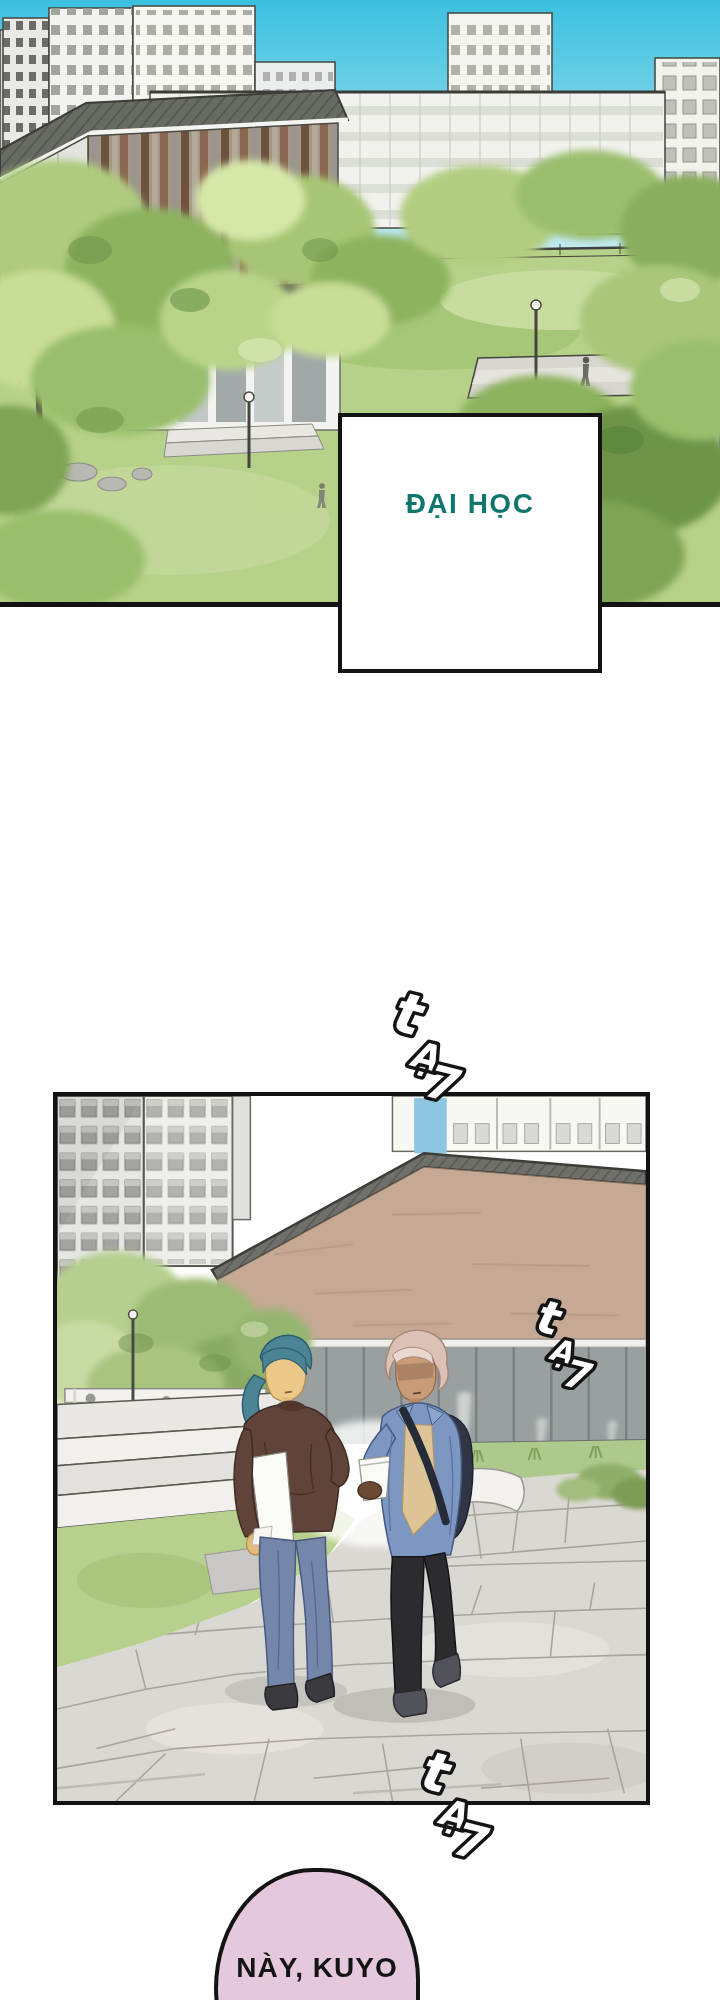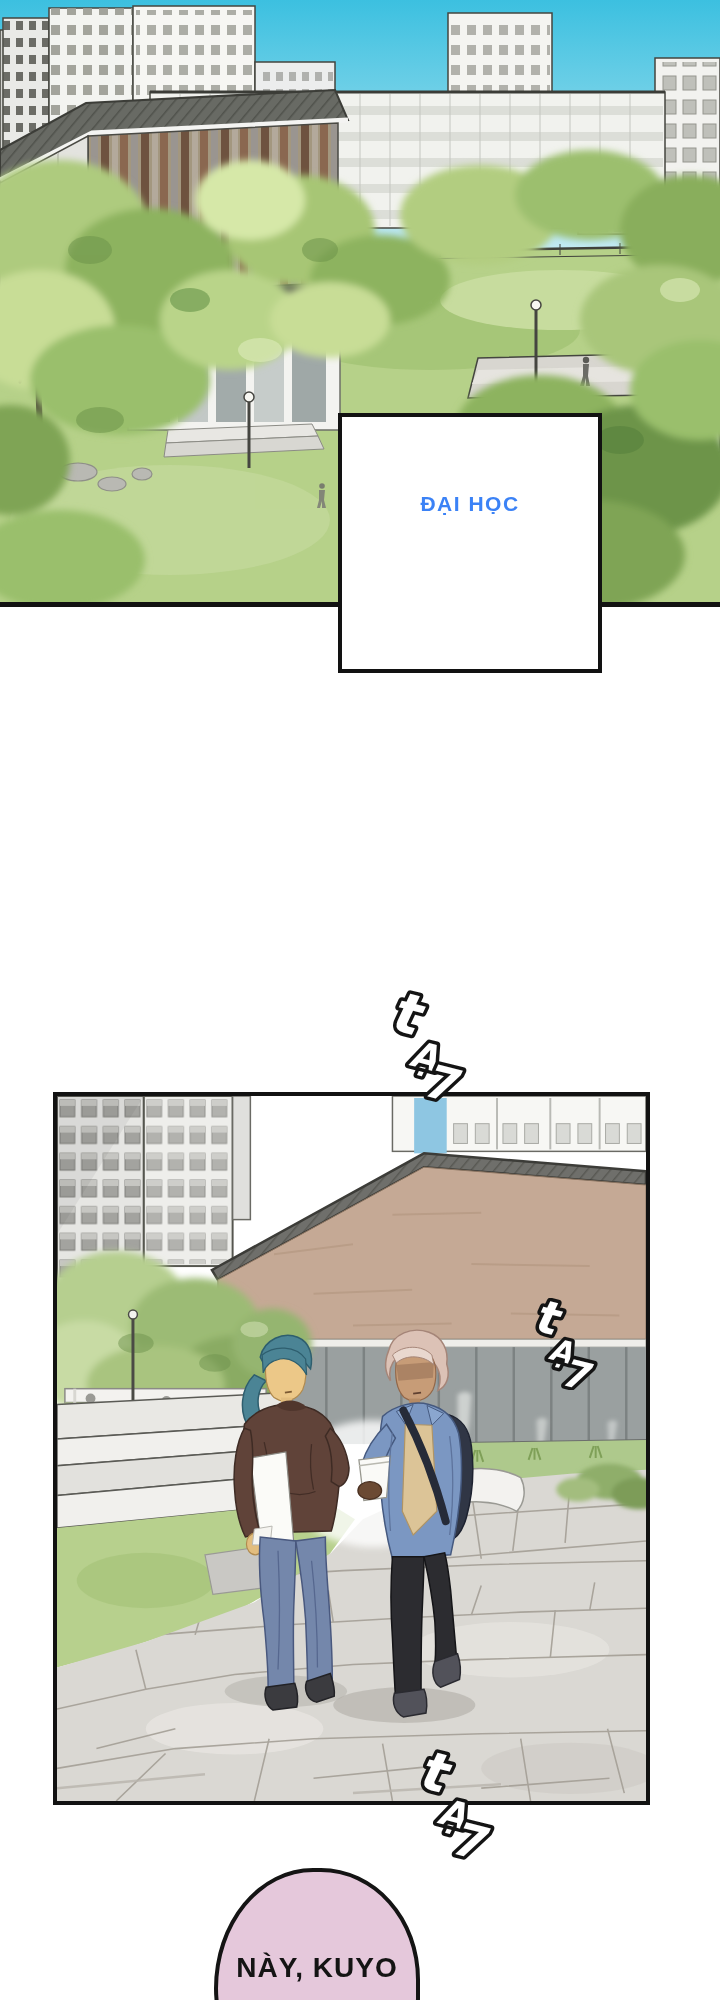--- a/index.html
+++ b/index.html
@@ -11,22 +11,22 @@
   
   #panel1{left:0;top:0;width:720px;height:602px;border-bottom:5px solid #121212;overflow:hidden;}
   #panel1 svg{display:block;}
   
   #caption-box{
     left:338px;top:413px;width:264px;height:260px;background:#ffffff;
     border:4px solid #121212;box-sizing:border-box;z-index:4;
     display:flex;flex-direction:column;align-items:center;padding-top:68px;
   }
   .caption-line{
-    font-weight:bold;font-size:21px;line-height:37px;letter-spacing:1.5px;
-    color:#3b82f6;white-space:nowrap;
+    font-weight:bold;font-size:28px;line-height:37px;letter-spacing:1.5px;
+    color:#0f766e;white-space:nowrap;
   }
   
   #panel2{left:53px;top:1092px;width:597px;height:713px;border:4px solid #121212;
     box-sizing:border-box;background:#fff;overflow:hidden;z-index:2;}
   
   .sfx{z-index:6;}
   .sfx text{
     font-family:"DejaVu Sans",sans-serif;font-weight:bold;font-style:italic;
     fill:#ffffff;stroke:#141414;stroke-width:7px;stroke-linejoin:round;
     paint-order:stroke fill;

